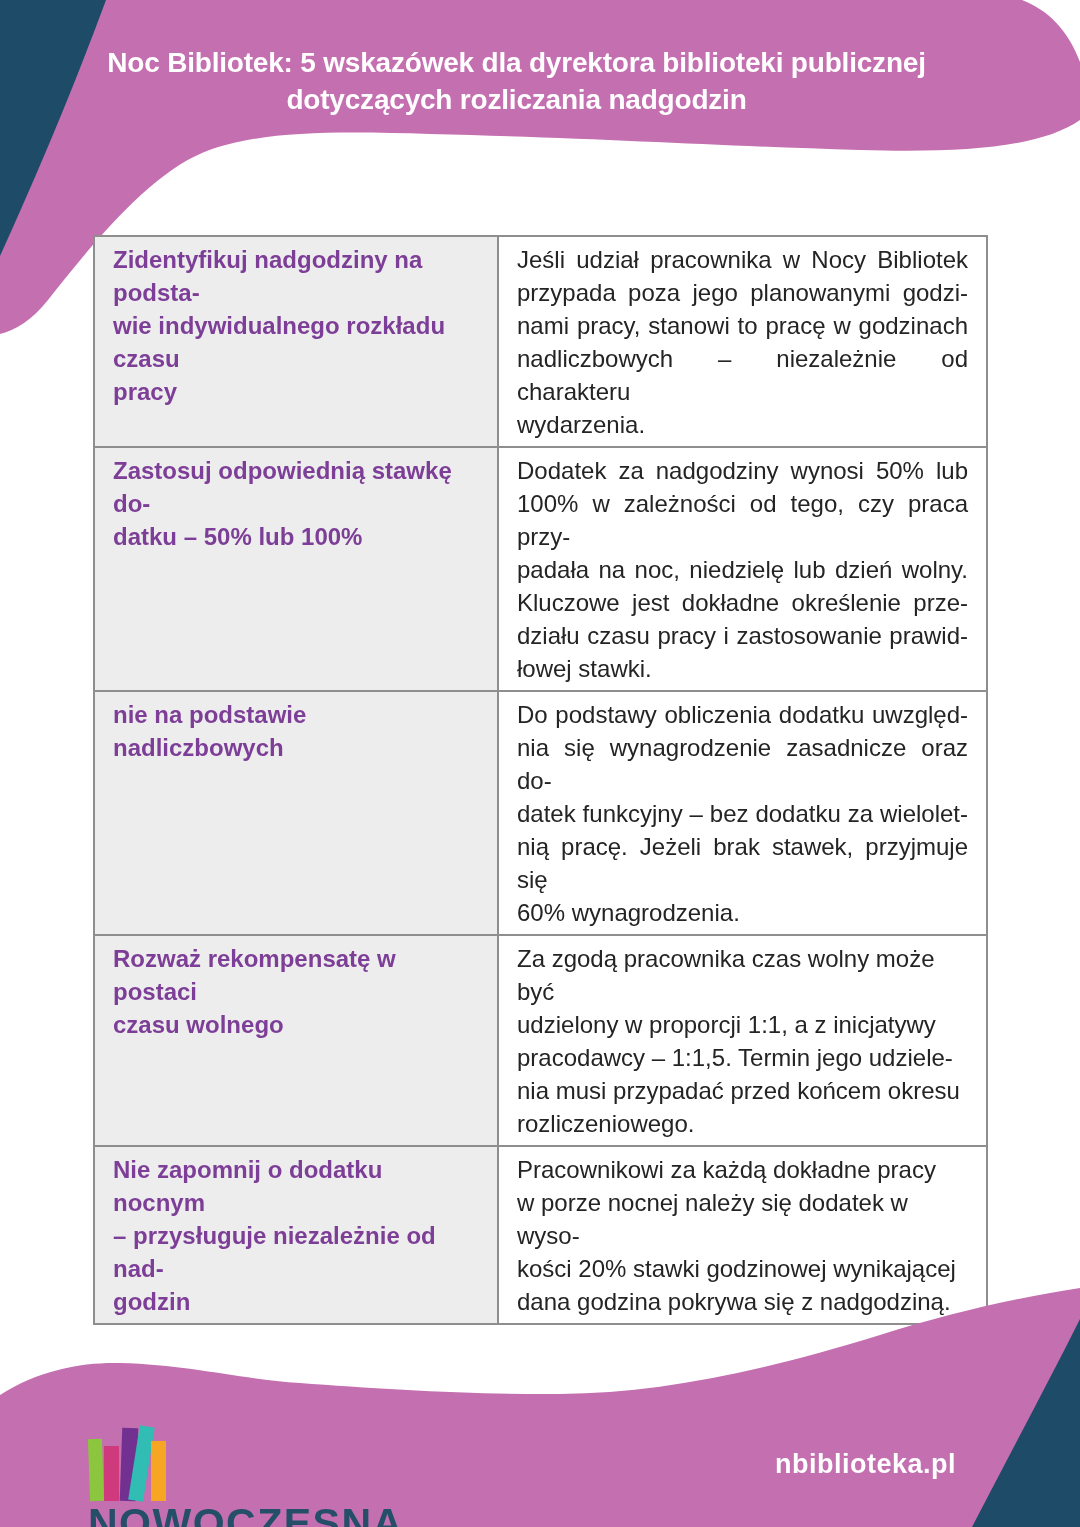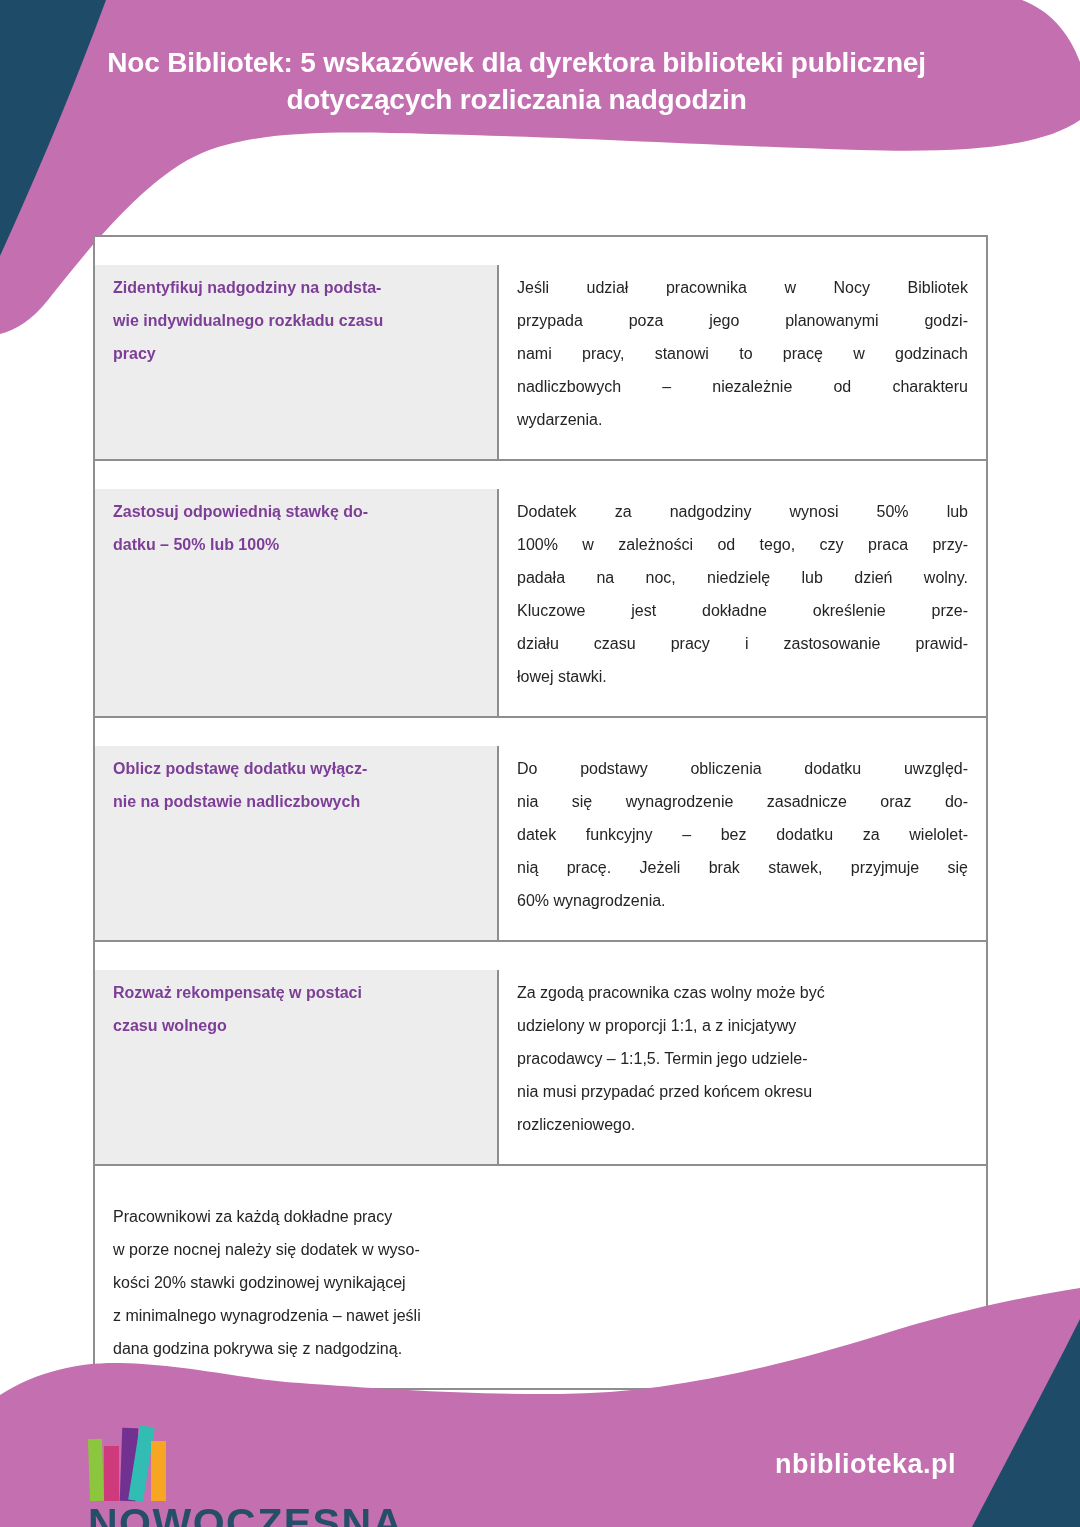--- a/index.html
+++ b/index.html
@@ -22,21 +22,21 @@
     color:#fff; font-size:28px; line-height:37px; font-weight:bold;
     letter-spacing:-0.2px; z-index:2;
   }
   
   .tips-table{
     position:absolute; left:93px; top:235px; width:895px;
     border:2px solid var(--line); background:#fff;
   }
   .t-row{display:flex; align-items:stretch;}
   .t-row + .t-row{border-top:2px solid var(--line);}
-  .cell{padding:6px 18px 23px 18px; font-size:16px; line-height:33px;margin-top:28px;}
+  .cell{padding:6px 18px 5px 18px; font-size:24px; line-height:33px;}
   .cell-head{
     width:404px; flex:0 0 404px; background:var(--cell-bg);
     border-right:2px solid var(--line);
     color:var(--purple); font-weight:bold;
   }
   .cell-body{flex:1 1 auto; color:var(--ink);}
   .cell .line{text-align:left;}
   .cell-body.justify .line{text-align:justify; text-align-last:justify;}
   .cell-body.justify .line:last-child{text-align:left; text-align-last:left;}
   
@@ -102,21 +102,20 @@
           <div class="line">100% w zależności od tego, czy praca przy-</div>
           <div class="line">padała na noc, niedzielę lub dzień wolny.</div>
           <div class="line">Kluczowe jest dokładne określenie prze-</div>
           <div class="line">działu czasu pracy i zastosowanie prawid-</div>
           <div class="line">łowej stawki.</div>
         </div>
     </div>
 
     <div class="t-row">
       <div class="cell cell-head">
-          <div class="line">Oblicz podstawę dodatku wyłącz-</div>
           <div class="line">nie na podstawie nadliczbowych</div>
         </div>
       <div class="cell cell-body justify">
           <div class="line">Do podstawy obliczenia dodatku uwzględ-</div>
           <div class="line">nia się wynagrodzenie zasadnicze oraz do-</div>
           <div class="line">datek funkcyjny – bez dodatku za wielolet-</div>
           <div class="line">nią pracę. Jeżeli brak stawek, przyjmuje się</div>
           <div class="line">60% wynagrodzenia.</div>
         </div>
     </div>
@@ -129,25 +128,29 @@
       <div class="cell cell-body">
           <div class="line">Za zgodą pracownika czas wolny może być</div>
           <div class="line">udzielony w proporcji 1:1, a z inicjatywy</div>
           <div class="line">pracodawcy – 1:1,5. Termin jego udziele-</div>
           <div class="line">nia musi przypadać przed końcem okresu</div>
           <div class="line">rozliczeniowego.</div>
         </div>
     </div>
 
     <div class="t-row">
+      <div class="cell cell-head">
+          <div class="line">Nie zapomnij o dodatku nocnym</div>
+          <div class="line">– przysługuje niezależnie od nad-</div>
+          <div class="line">godzin</div>
+        </div>
       <div class="cell cell-body">
           <div class="line">Pracownikowi za każdą dokładne pracy</div>
           <div class="line">w porze nocnej należy się dodatek w wyso-</div>
           <div class="line">kości 20% stawki godzinowej wynikającej</div>
-          <div class="line">z minimalnego wynagrodzenia – nawet jeśli</div>
           <div class="line">dana godzina pokrywa się z nadgodziną.</div>
         </div>
     </div>
 
   </div>
 
   <svg class="footer-art" viewBox="0 0 1080 250" xmlns="http://www.w3.org/2000/svg" aria-hidden="true">
     <path fill="var(--pink)" d="M0 118 C40 92 85 85 120 86
          C190 88 240 102 300 106
          C380 112 480 118 560 117

